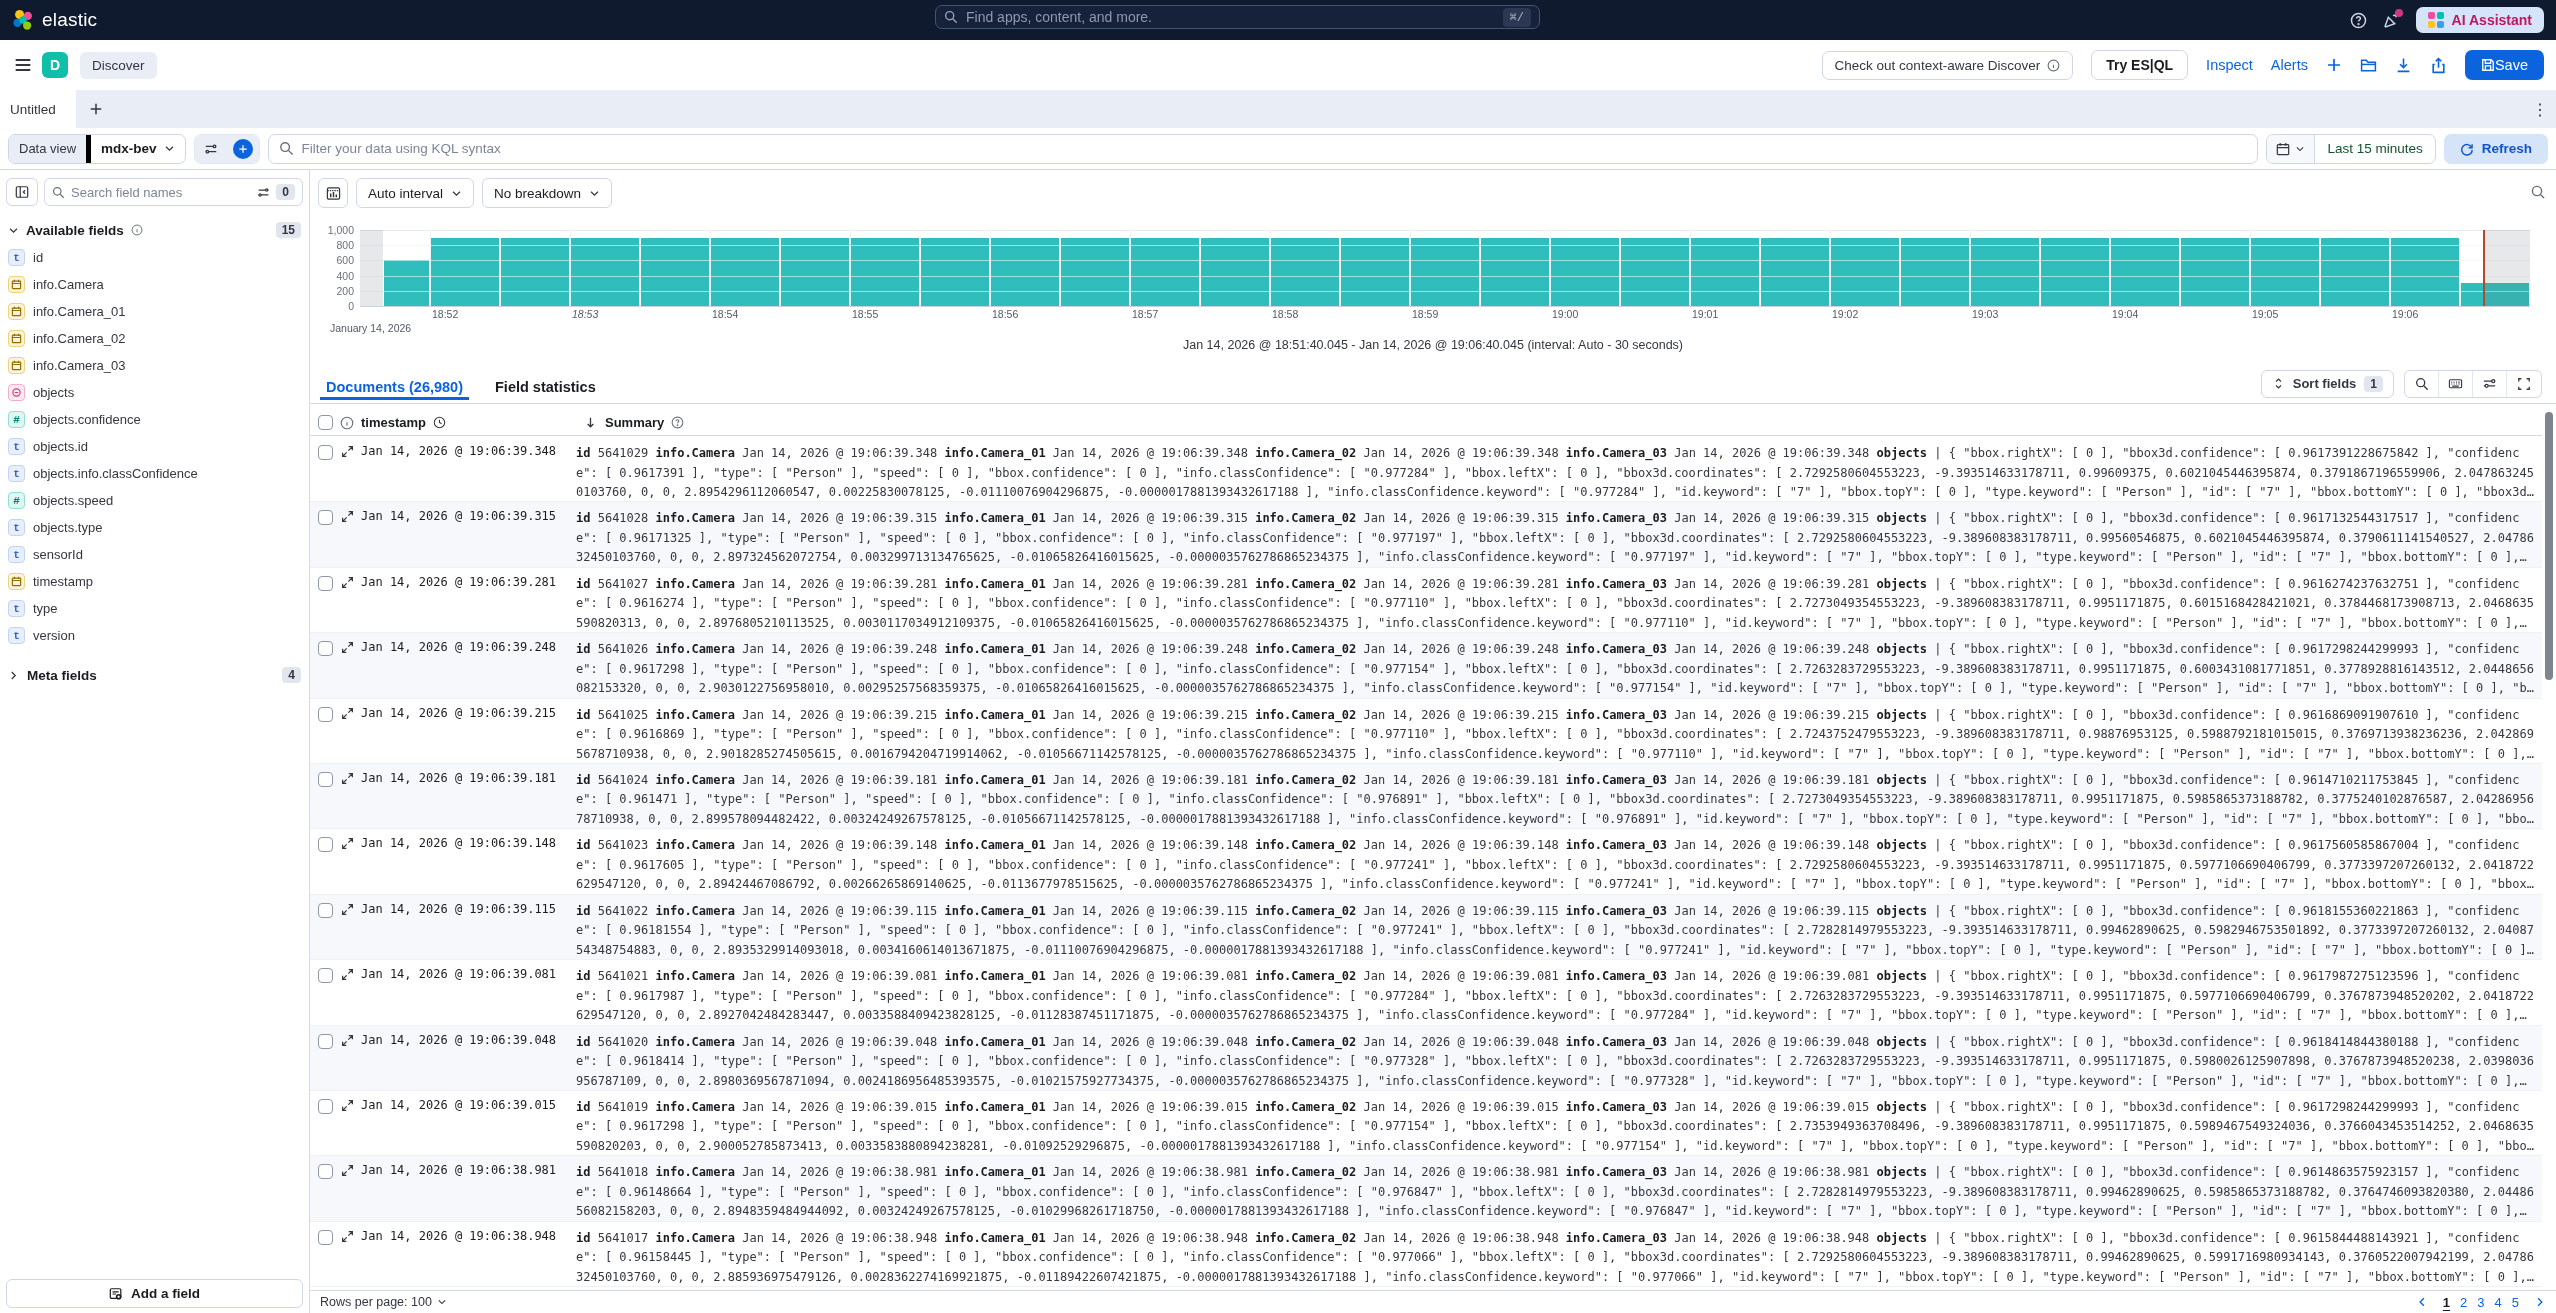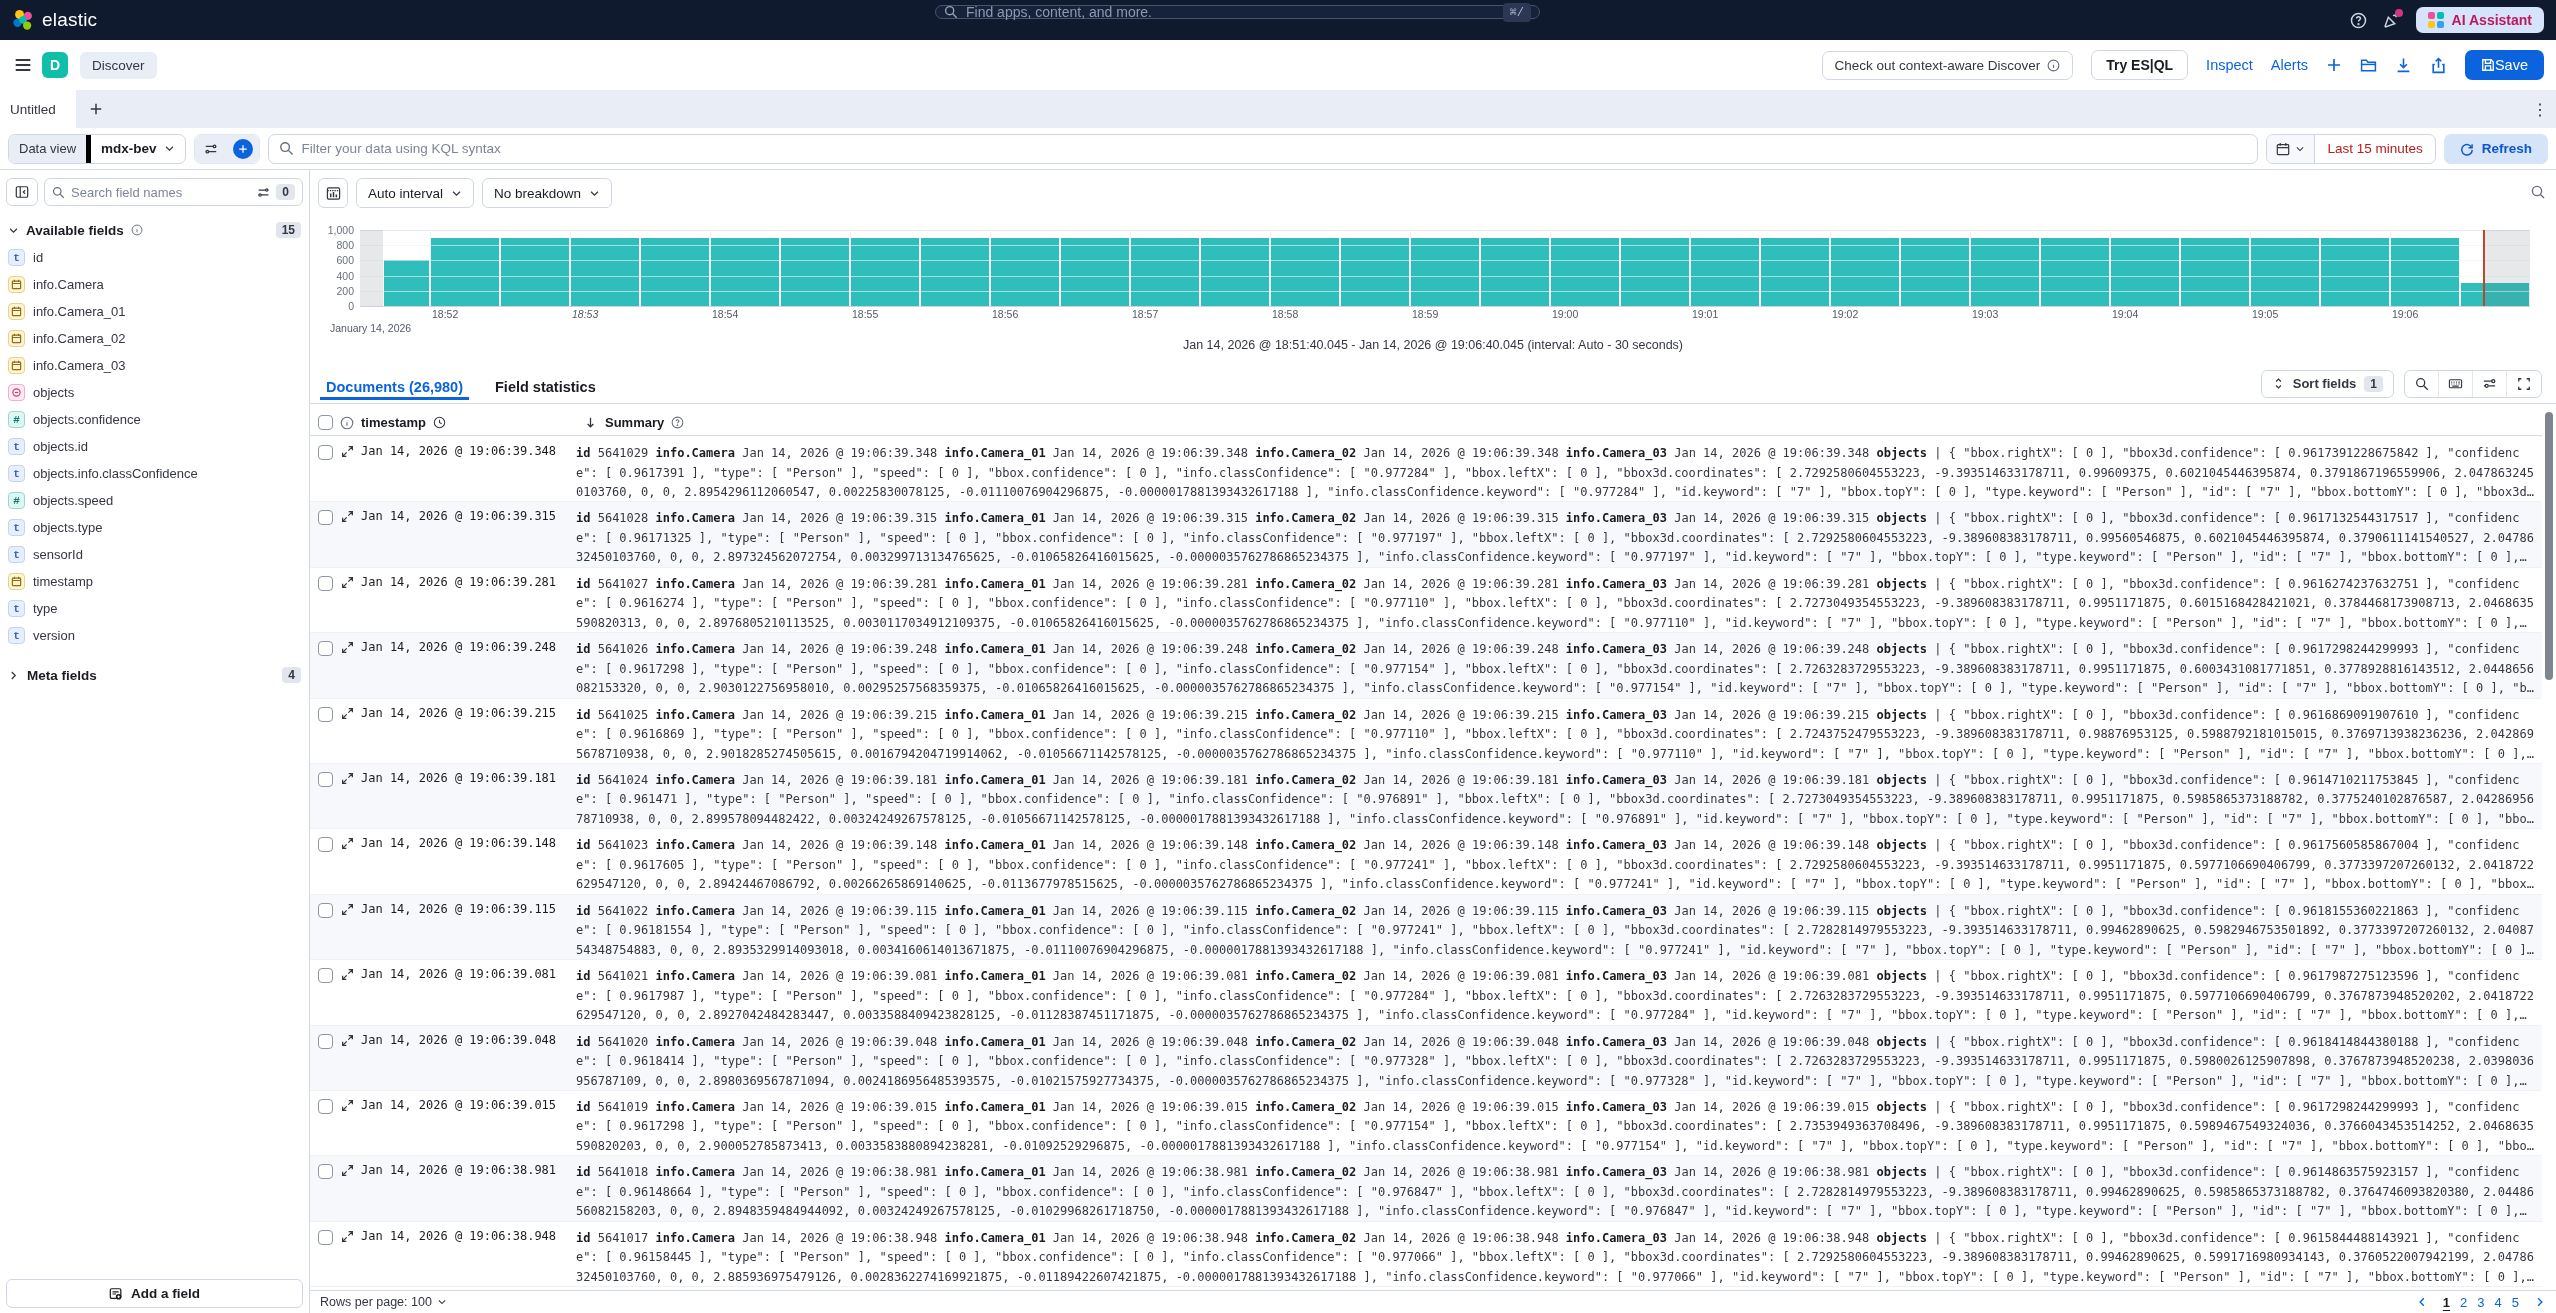--- a/index.html
+++ b/index.html
@@ -2,21 +2,21 @@
 <html><head>
 <meta charset="utf-8">
 <style>
   *{box-sizing:border-box;margin:0;padding:0}
   html,body{width:2556px;height:1313px;overflow:hidden}
   body{font-family:"Liberation Sans",sans-serif;color:#343741;background:#fff;font-size:14px;position:relative}
   svg{display:block}
   
   .hdr{position:absolute;left:0;top:0;right:0;height:40px;background:#101a2e;display:flex;align-items:center;padding:0 12px;z-index:30}
   .logo{display:flex;align-items:center;gap:8px;color:#fff;font-size:19px;font-weight:400;letter-spacing:.2px}
-  .hdr-search{position:absolute;left:935px;top:5px;width:605px;height:14px;border:1px solid #44536f;background:#16213a;border-radius:7px;display:flex;align-items:center;padding:0 8px;color:#8e99b0}
+  .hdr-search{position:absolute;left:935px;top:5px;width:605px;height:24px;border:1px solid #44536f;background:#16213a;border-radius:7px;display:flex;align-items:center;padding:0 8px;color:#8e99b0}
   .hdr-search .ph{font-size:14px;margin-left:8px;flex:1}
   .kbd{background:#2b3753;border-radius:4px;font-size:12px;padding:2px 7px;color:#aab4c9;font-family:"Liberation Mono",monospace}
   .hdr-right{margin-left:auto;display:flex;align-items:center;gap:16px}
   .hicon{color:#cdd5e5;position:relative}
   .dot{position:absolute;right:-3px;top:-3px;width:8px;height:8px;border-radius:50%;background:#d13680}
   .ai-pill{display:flex;align-items:center;gap:8px;background:#d5e3fb;border-radius:7px;padding:5px 12px;color:#be185d;font-weight:700;font-size:14px}
   .ai-logo{display:grid;grid-template-columns:7px 7px;grid-gap:2px}
   .ai-logo i{width:7px;height:7px;border-radius:2px}
   
   .toolbar{position:absolute;left:0;top:40px;right:0;height:50px;background:#fff;display:flex;align-items:center;padding:0 12px;z-index:20}
@@ -39,21 +39,21 @@
   .dv{display:flex;height:30px;border:1px solid #cfd7e6;border-radius:7px;overflow:hidden}
   .dv .lab{background:#e9edf6;padding:0 10px;display:flex;align-items:center;font-size:13px;color:#343741;border-right:5px solid #000000}
   .dv .val{padding:0 10px;display:flex;align-items:center;gap:7px;font-size:13.5px;font-weight:700;color:#1a1c21}
   .filter-grp{display:flex;height:30px;border-radius:7px;overflow:hidden;border:1px solid #e2e7f1}
   .filter-grp .seg{background:#e9edf6;width:32px;display:flex;align-items:center;justify-content:center;color:#343741}
   .addf{width:20px;height:20px;border-radius:50%;background:#0b64dd;color:#fff;display:flex;align-items:center;justify-content:center}
   .kql{flex:1;height:30px;border:1px solid #cfd7e6;border-radius:7px;display:flex;align-items:center;padding:0 10px;gap:8px;color:#8f96a5}
   .kql .ph{font-size:13.5px;color:#7d8598}
   .dategrp{display:flex;height:30px;border:1px solid #cfd7e6;border-radius:7px;overflow:hidden;align-items:center}
   .dategrp .cal{display:flex;align-items:center;gap:5px;padding:0 9px;color:#343741;border-right:1px solid #cfd7e6;height:100%;background:#f6f8fc}
-  .dategrp .rng{padding:0 12px;font-size:13.5px;color:#b91c1c}
+  .dategrp .rng{padding:0 12px;font-size:13.5px;color:#14532d}
   .refresh{height:30px;background:#d6e4fa;border-radius:7px;color:#0e56c9;font-weight:700;font-size:13.5px;display:flex;align-items:center;gap:8px;padding:0 16px}
   
   .sidebar{position:absolute;left:0;top:170px;width:310px;bottom:0;border-right:1px solid #d3dae6;background:#fff;z-index:5}
   .sb-top{display:flex;gap:6px;padding:8px 6px 6px 6px;align-items:center}
   .sb-collapse{width:32px;height:28px;border:1px solid #cfd7e6;border-radius:6px;display:flex;align-items:center;justify-content:center;color:#343741}
   .sb-search{flex:1;height:28px;border:1px solid #cfd7e6;border-radius:6px;display:flex;align-items:center;padding:0 7px;gap:6px}
   .sb-search .ph{flex:1;font-size:13px;color:#7d8598}
   .badge{background:#e0e5ee;border-radius:4px;padding:1px 6px;font-size:12px;font-weight:700;color:#343741}
   .sb-sec{display:flex;align-items:center;gap:7px;padding:10px 8px 6px 8px;font-size:13.5px;font-weight:700;color:#1a1c21}
   .sb-sec .badge{margin-left:auto}

